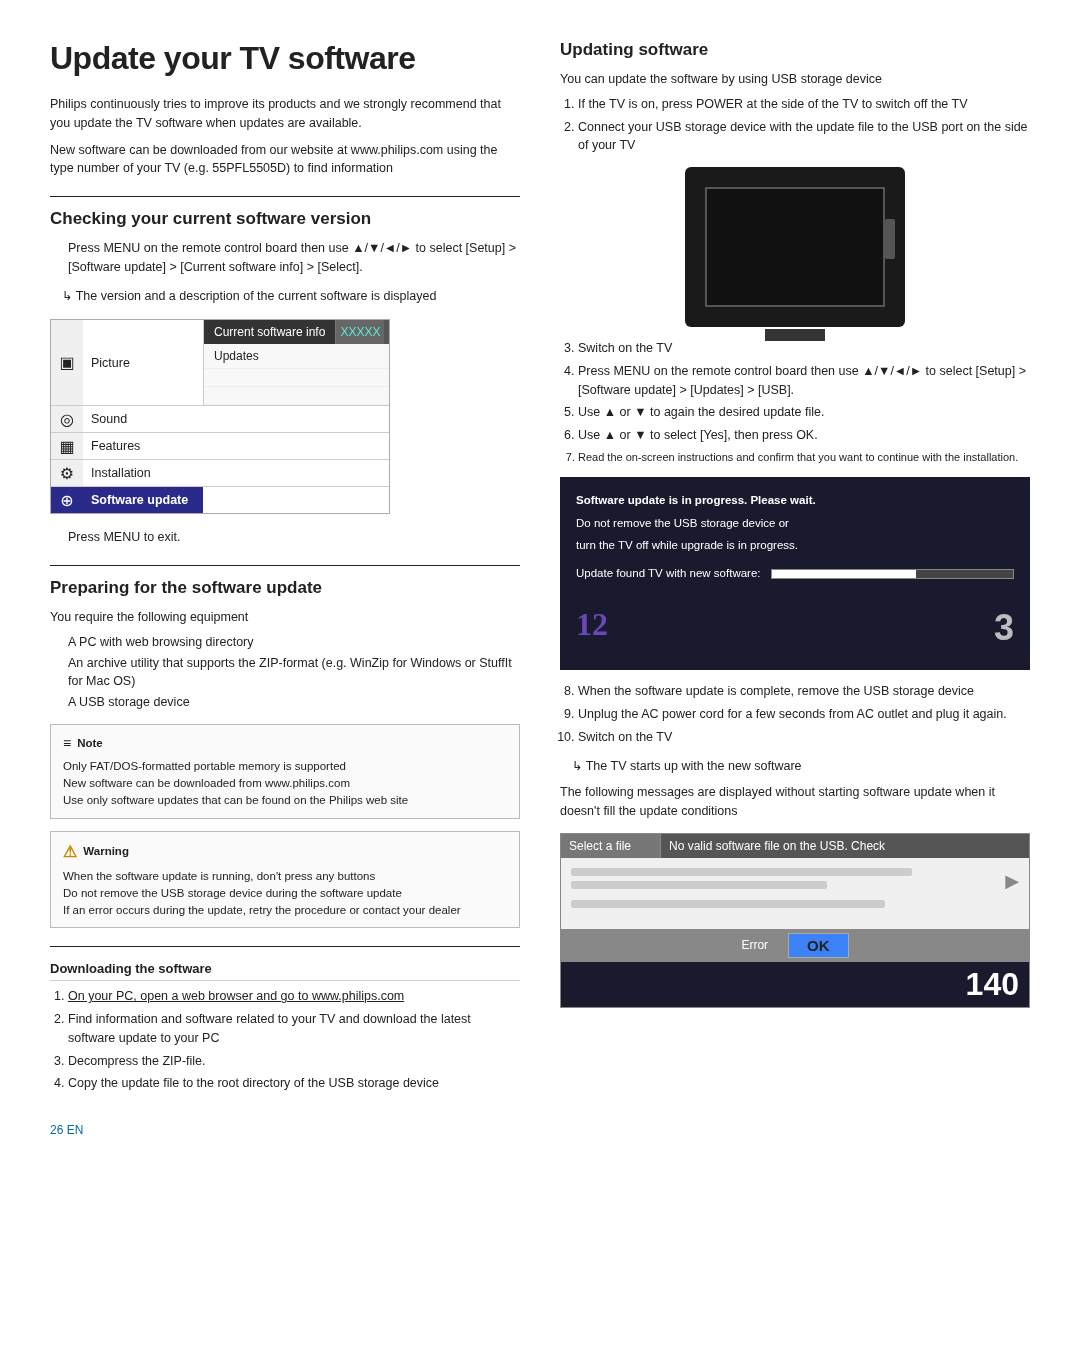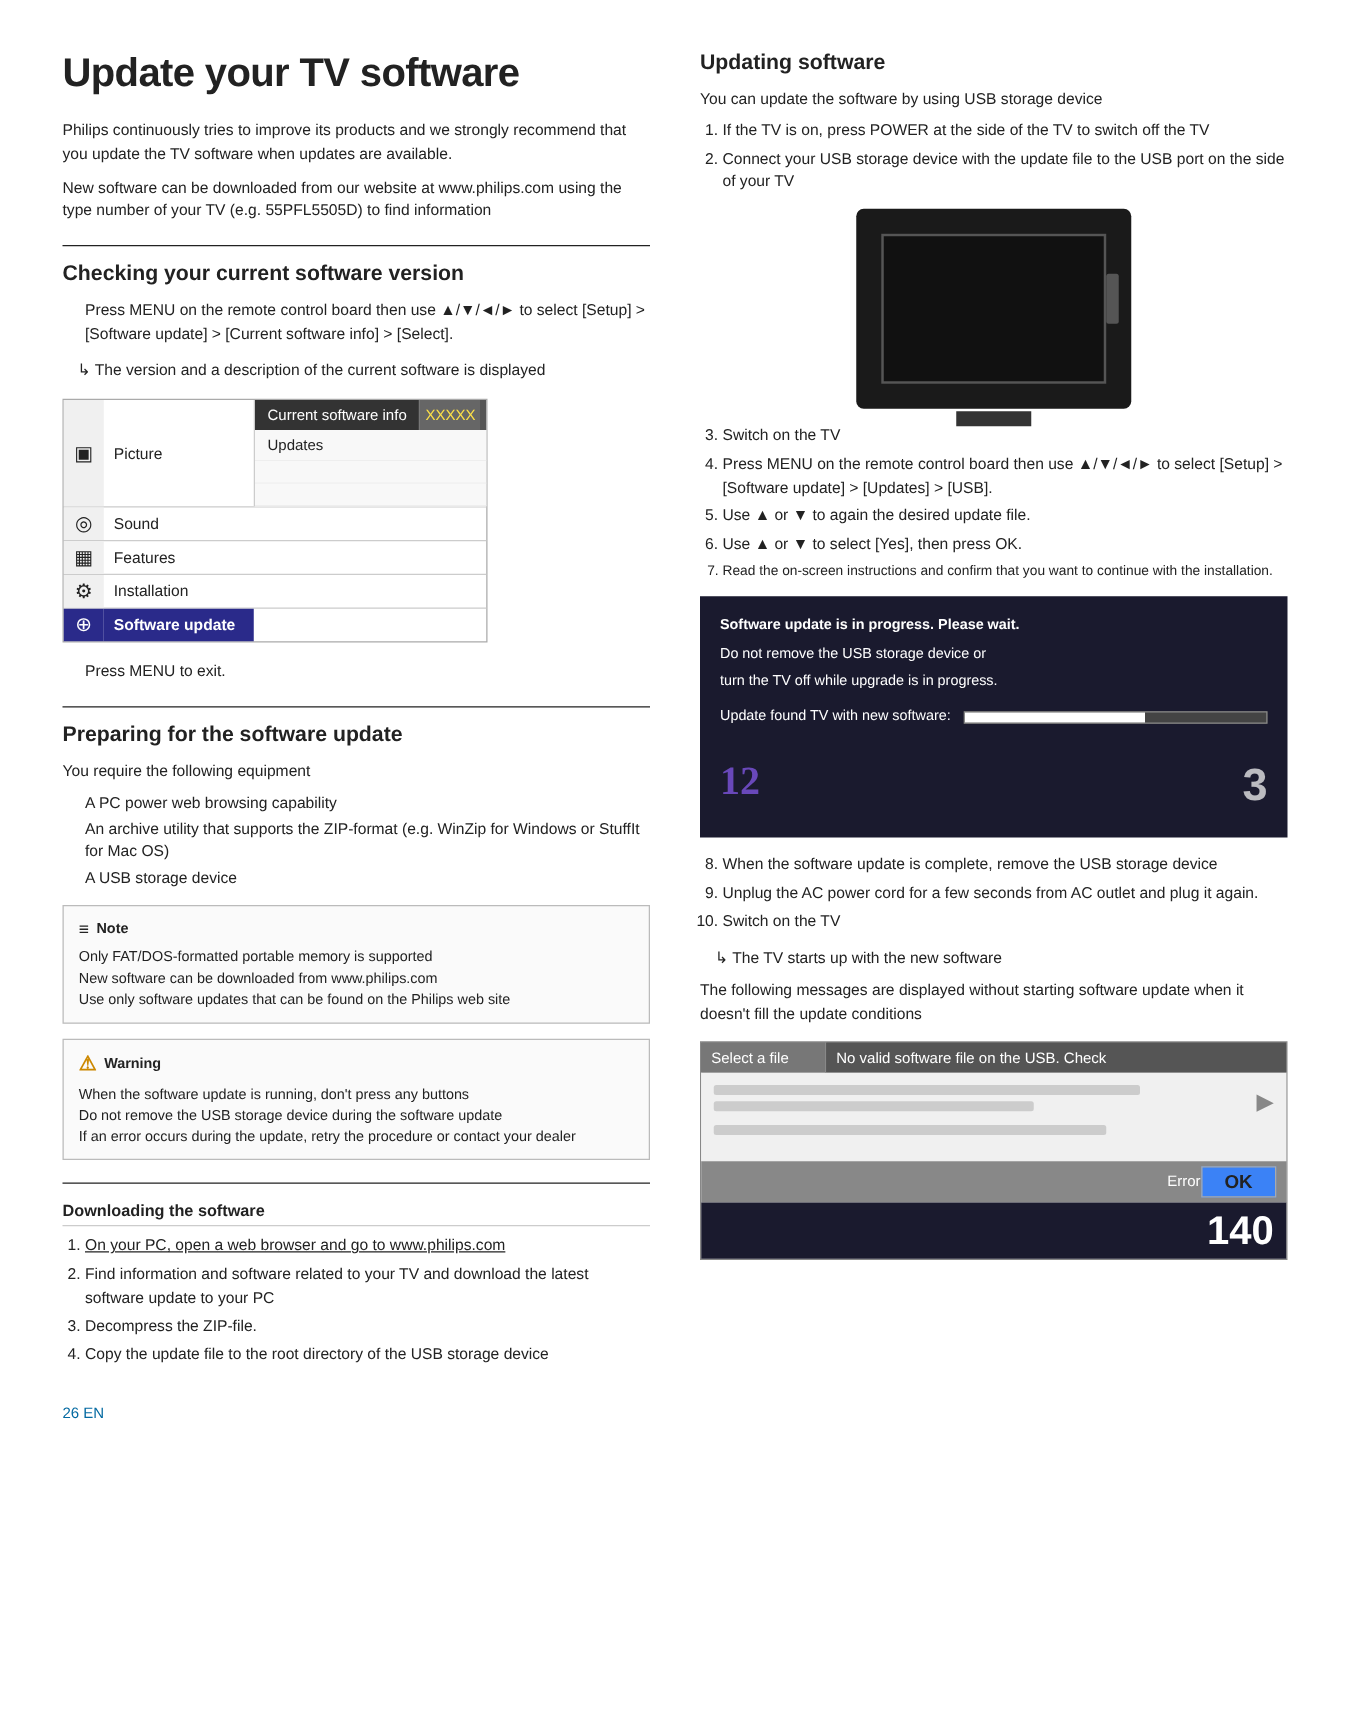--- a/index.html
+++ b/index.html
@@ -127,21 +127,21 @@
       background: #888;
       color: #fff;
       border-right: 1px solid #777;
     }
     .menu-content-tab.active {
       background: #333;
     }
     .menu-content-tab-value {
       padding: 5px 4px;
       font-size: 12px;
-      color: #fde047;
+      color: #5eead4;
       background: #666;
     }
     .menu-content-item {
       padding: 5px 10px;
       font-size: 12px;
       border-bottom: 1px solid #eee;
       background: #f8f8f8;
     }
 
     
@@ -346,21 +346,22 @@
       margin-bottom: 5px;
       border-radius: 2px;
     }
     .error-screen-footer {
       background: #888;
       padding: 4px 8px;
       color: #fff;
       font-size: 12px;
       display: flex;
       align-items: center;
-      justify-content: flex-end;
+      justify-content: center;
+      gap: 20px;
     }
     .ok-button {
       background: #3b82f6;
       color: #222;
       border: 1px solid #aaa;
       padding: 3px 18px;
       font-size: 15px;
       font-weight: bold;
     }
     .screen-num-bottom {
@@ -456,21 +457,21 @@
       <li>
         <span>Press MENU to exit.</span>
       </li>
     </ol>
 
     <hr class="divider">
 
     <h2>Preparing for the software update</h2>
     <p class="step-para">You require the following equipment</p>
     <ul>
-      <li>A PC power web browsing capability</li>
+      <li>A PC with web browsing directory</li>
       <li>An archive utility that supports the ZIP-format (e.g. WinZip for Windows or StuffIt for Mac OS)</li>
       <li>A USB storage device</li>
     </ul>
 
     <div class="note-box">
       <div class="note-title">
         <span class="note-icon">≡</span>
         <span>Note</span>
       </div>
       <div>Only FAT/DOS-formatted portable memory is supported</div>

